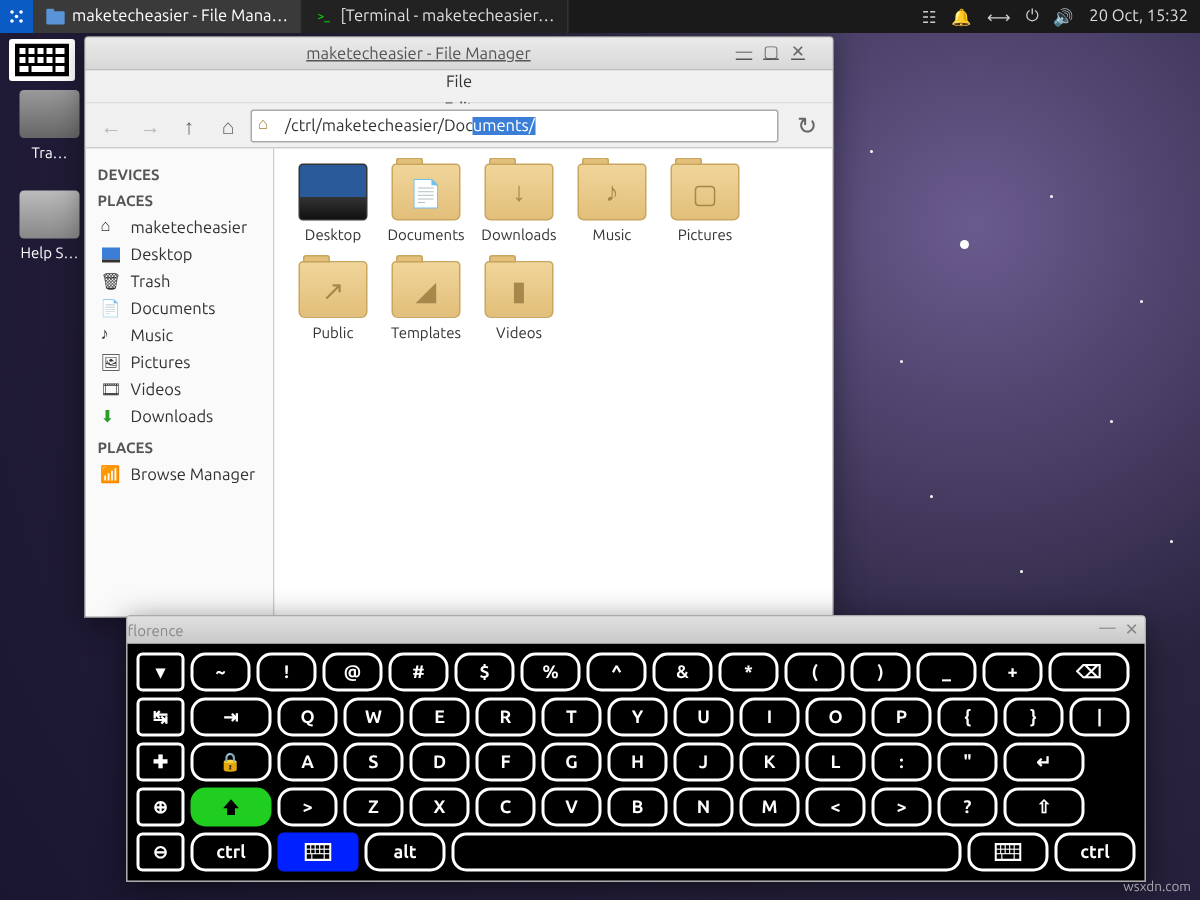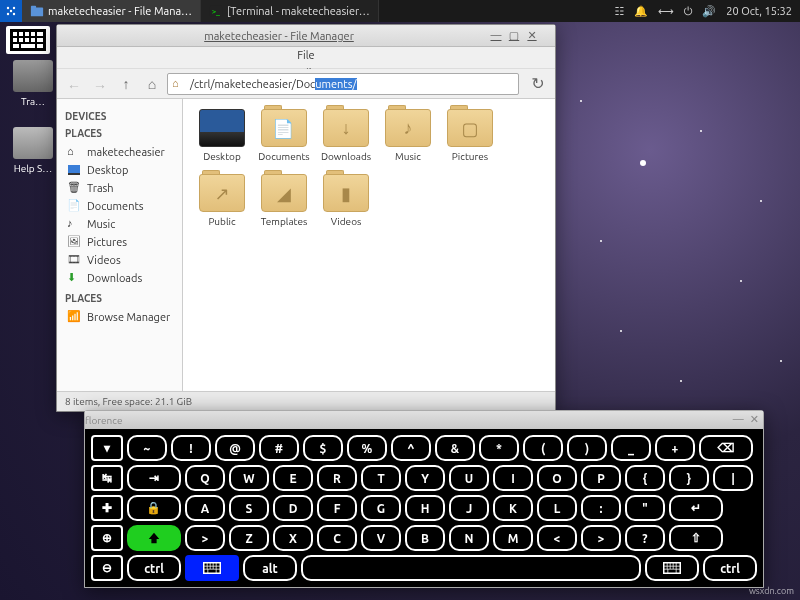--- a/index.html
+++ b/index.html
@@ -284,23 +284,20 @@
         <div class="folder">
           <div class="ficon">
             <div class="tab"></div>
             <div class="back"></div>
             <div class="glyph">▮</div>
           </div>
           <div>Videos</div>
         </div>
       </div>
   </div>
-  <div class="statusbar">
-      <span>8 items, Free space: 21.1 GiB</span>
-    </div>
 </div>
 
 <div class="kbd-window">
   <div class="kbd-title">
     <span>florence</span>
     <span class="winbtn">
         <span>—</span>
         <span>✕</span>
       </span>
   </div>

